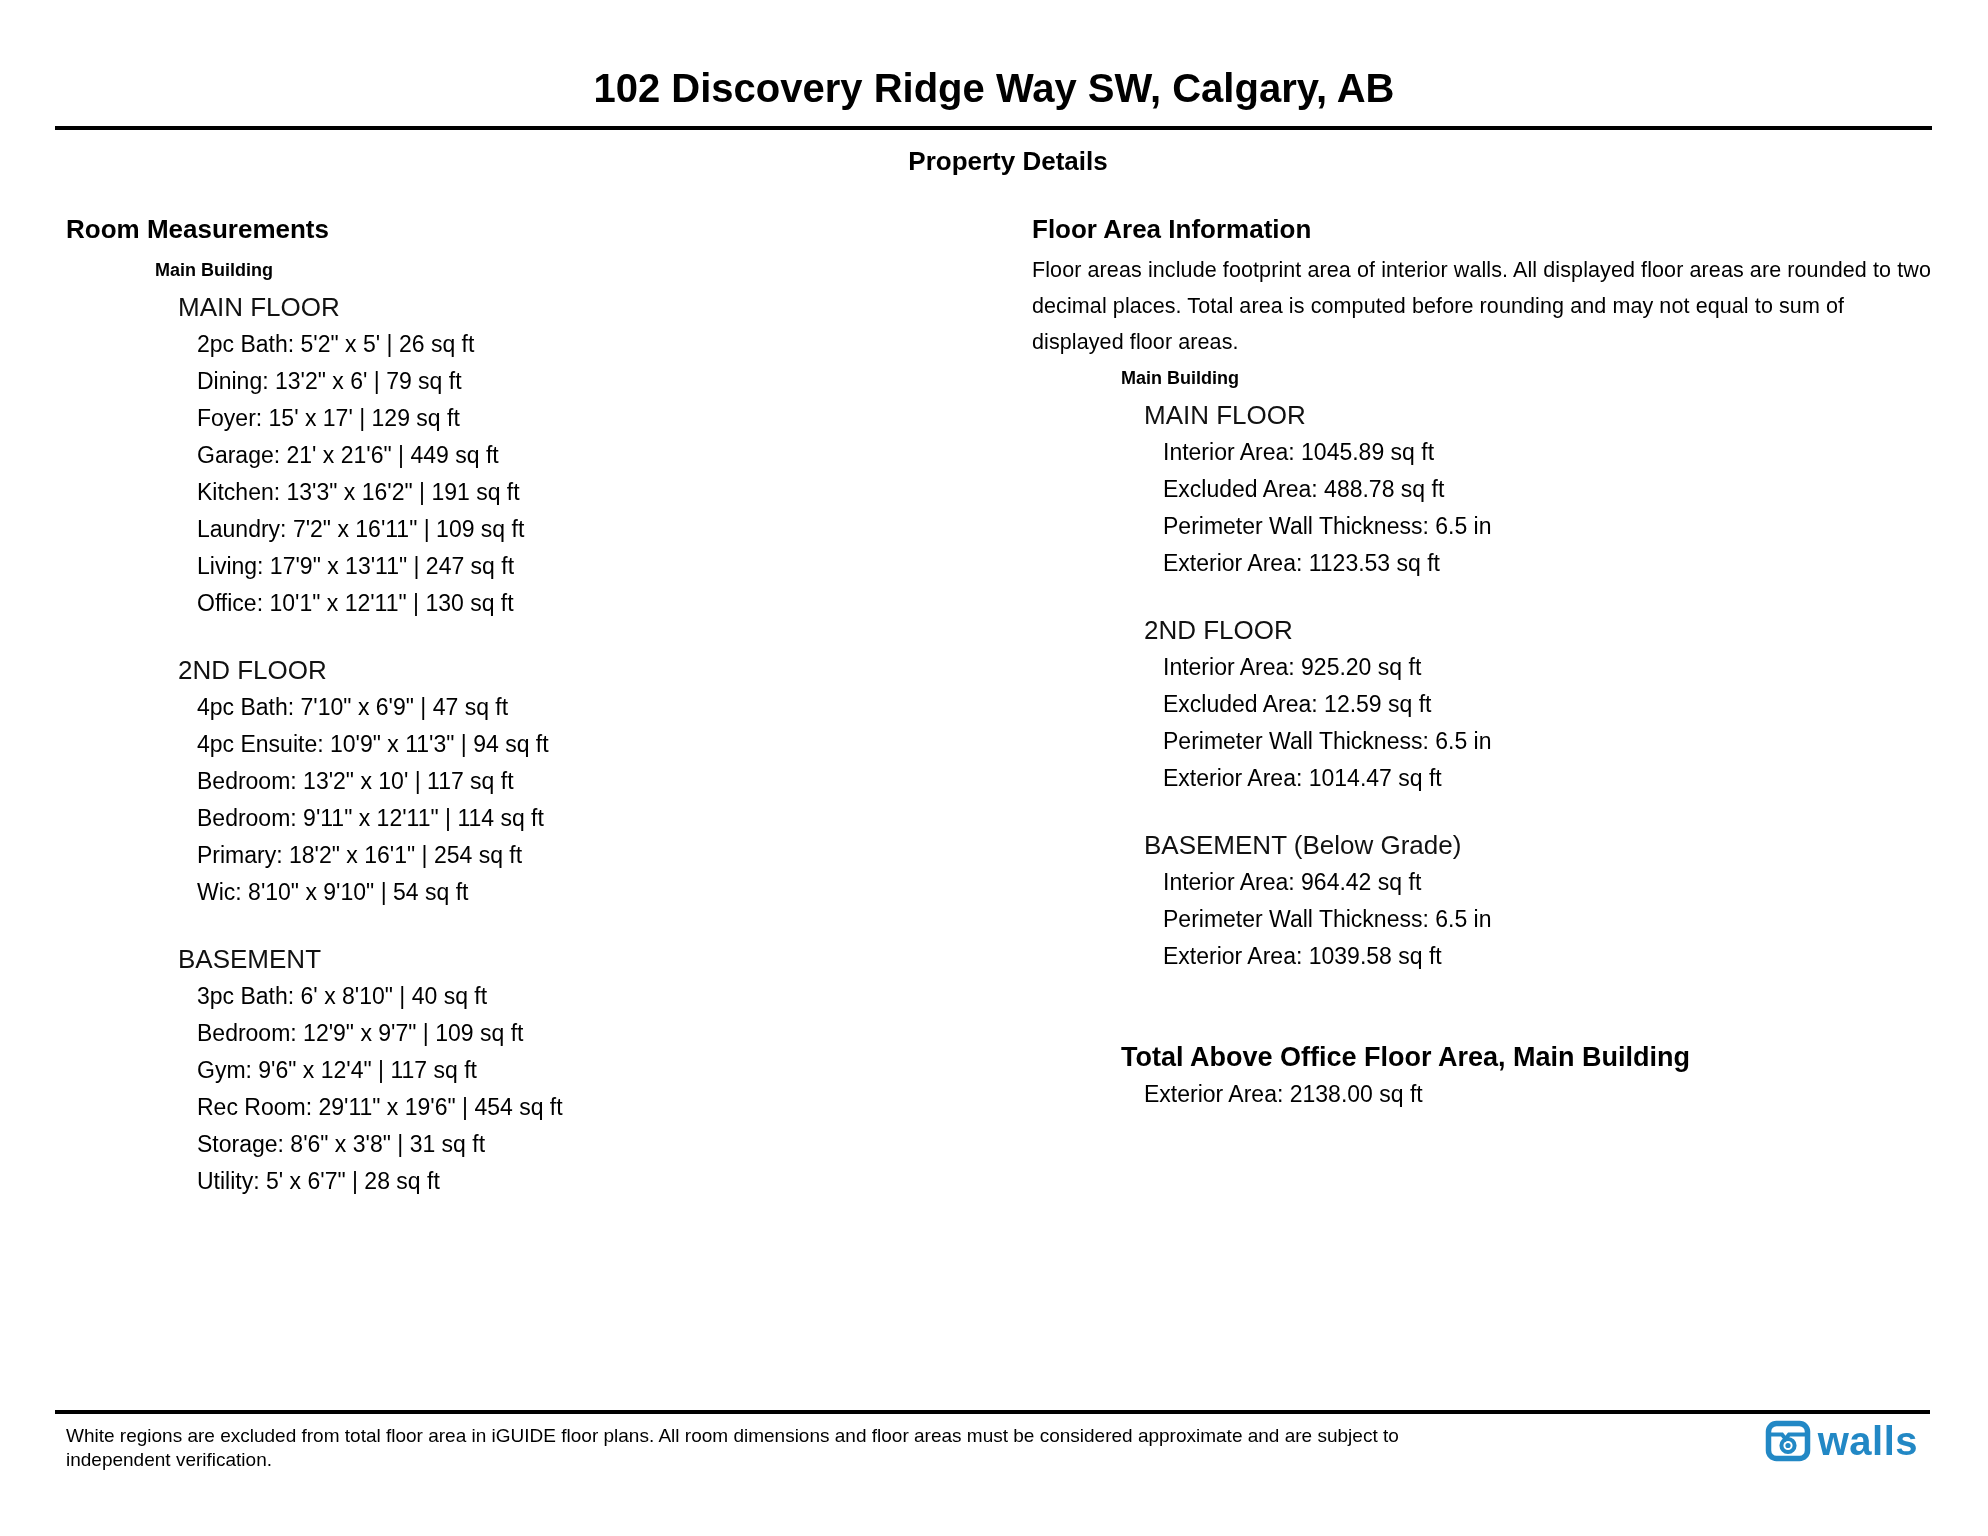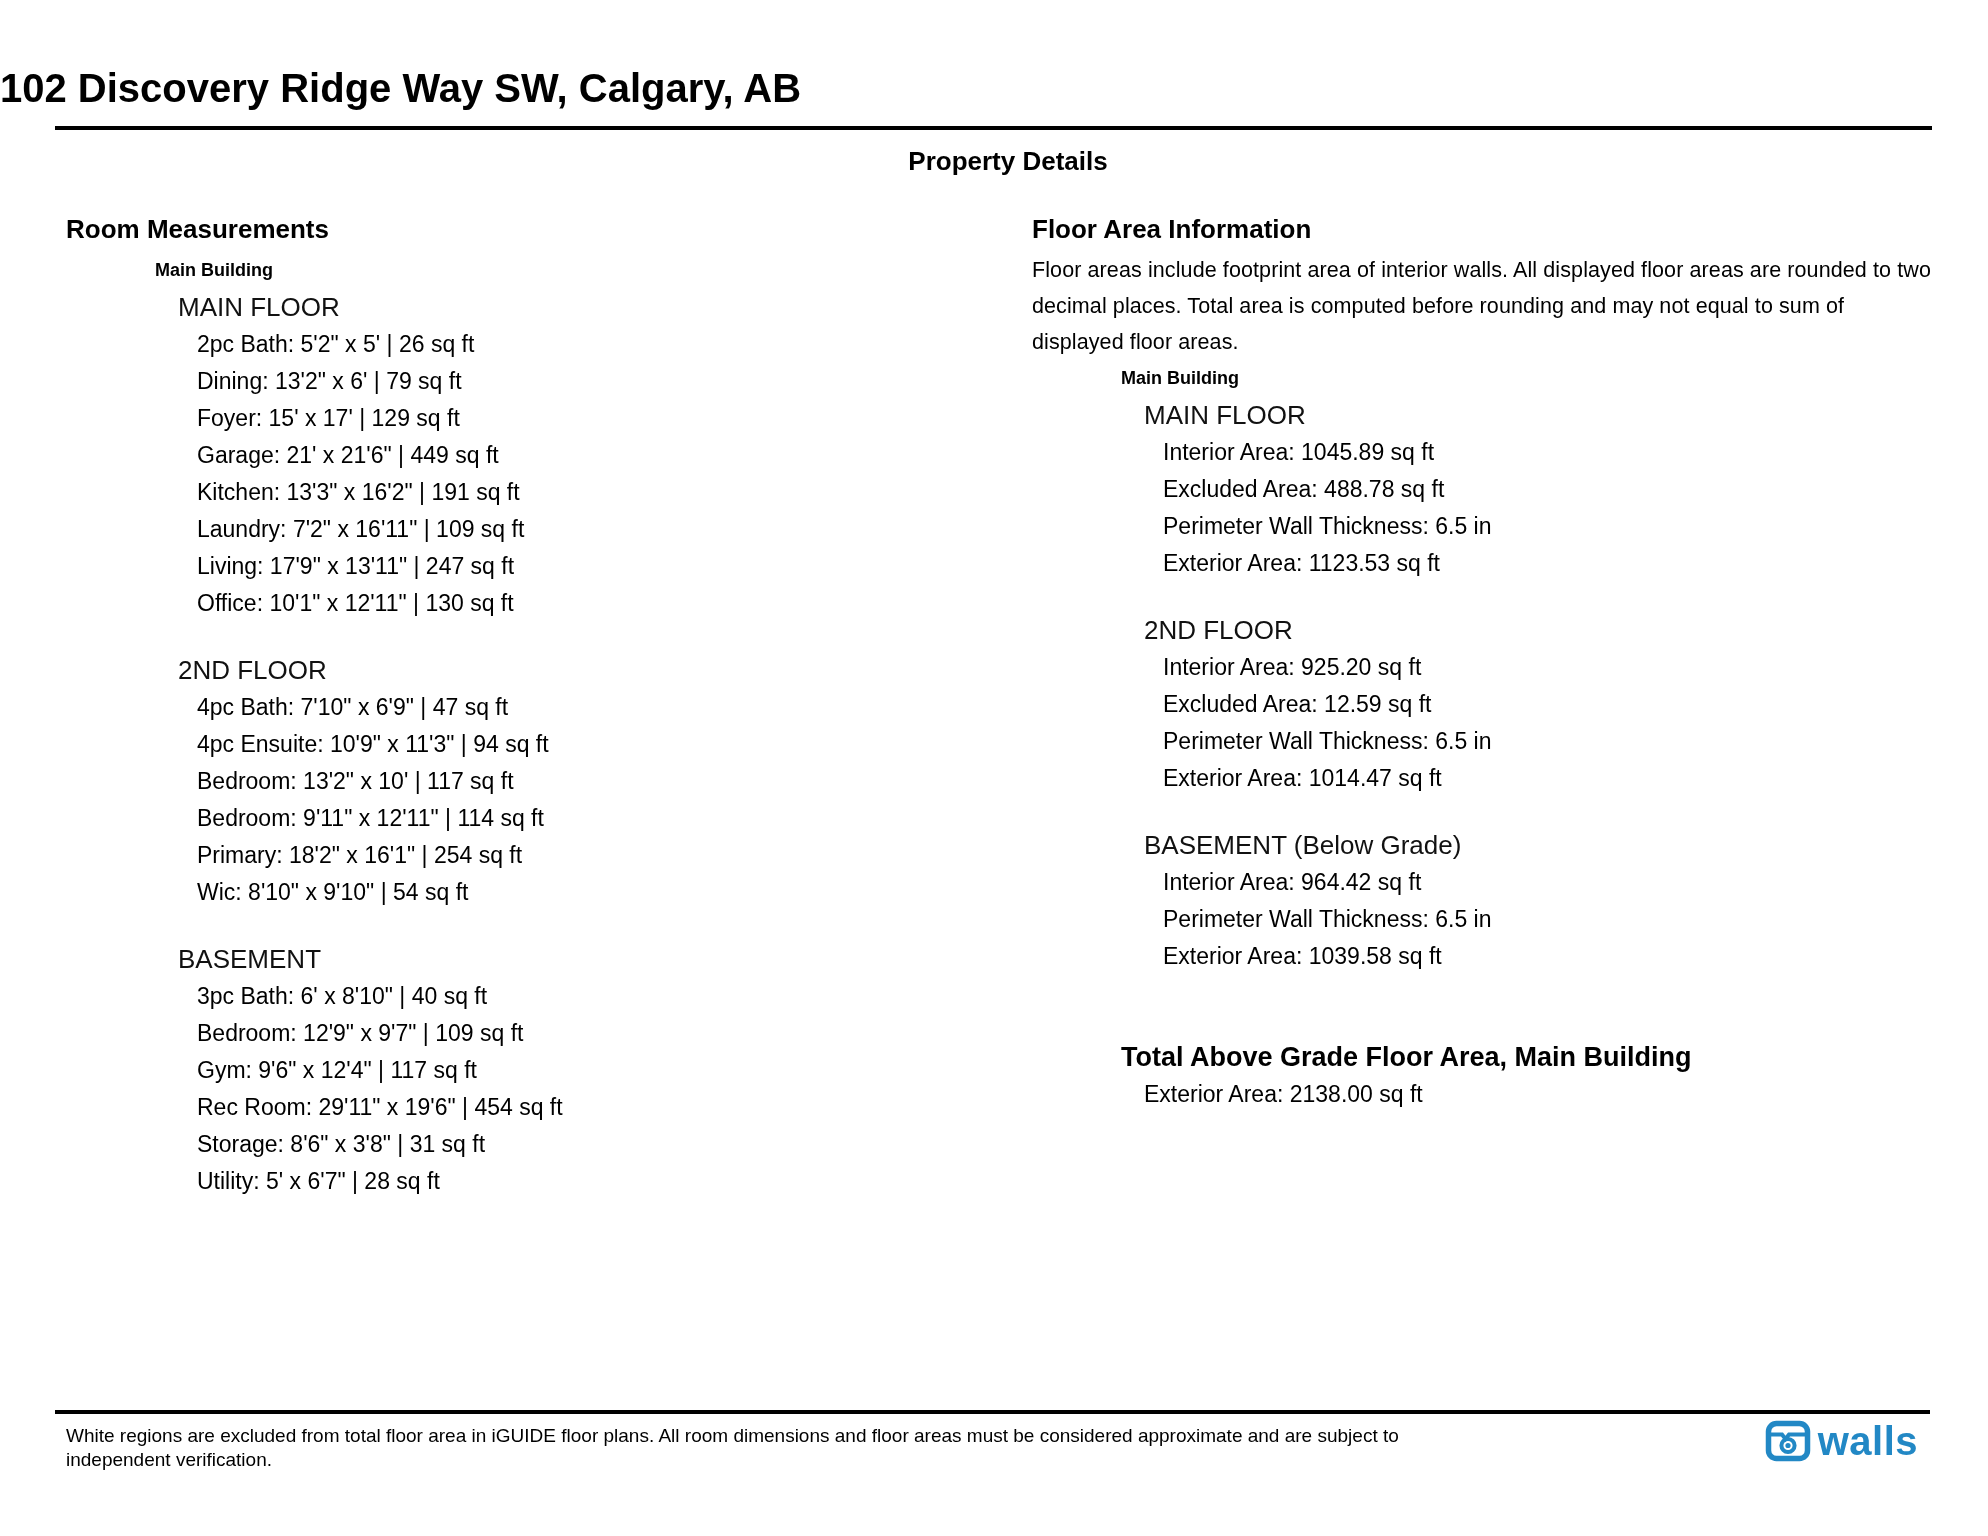--- a/index.html
+++ b/index.html
@@ -5,21 +5,21 @@
   html, body { margin: 0; padding: 0; }
   body {
     width: 1988px; height: 1536px;
     background: #ffffff; color: #000000;
     font-family: "Liberation Sans", sans-serif;
     position: relative; overflow: hidden;
   }
   .page-title {
     padding-top: 64px;
     font-size: 40px; font-weight: bold;
-    text-align: left; line-height: 48px;
+    text-align: center; line-height: 48px;
   }
   .top-rule {
     margin: 14px 56px 0 55px;
     height: 4px; background: #000;
   }
   .page-subtitle {
     margin-top: 16px;
     font-size: 26px; font-weight: bold;
     text-align: center; line-height: 31px; margin-left: 28px;
   }
@@ -149,21 +149,21 @@
     </div>
 
     <div class="floor">
       <div class="floor-title">BASEMENT (Below Grade)</div>
       <div class="area-line">Interior Area: 964.42 sq ft</div>
       <div class="area-line">Perimeter Wall Thickness: 6.5 in</div>
       <div class="area-line">Exterior Area: 1039.58 sq ft</div>
     </div>
 
     <div class="total-block">
-      <div class="total-heading">Total Above Grade Floor Area, Main Building</div>
+      <div class="total-heading">Total Above Office Floor Area, Main Building</div>
       <div class="total-area-line">Exterior Area: 2138.00 sq ft</div>
     </div>
   </div>
 
 </div>
 
 <div class="footer-rule"></div>
 <div class="disclaimer">White regions are excluded from total floor area in iGUIDE floor plans. All room dimensions and floor areas must be considered approximate and are subject to independent verification.</div>
 
 <div class="brand" style="color:#2288C5;">

